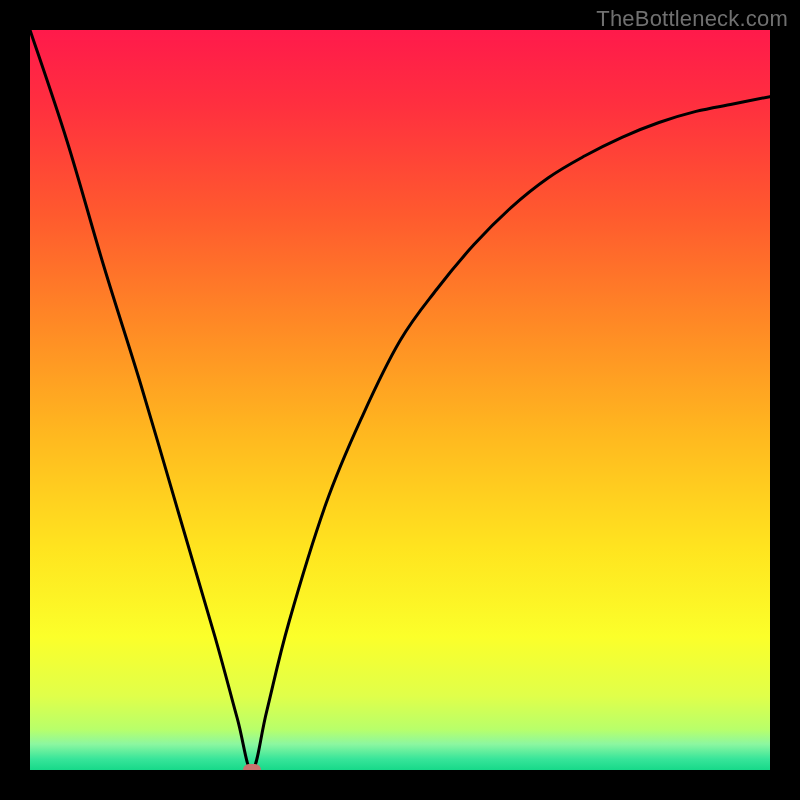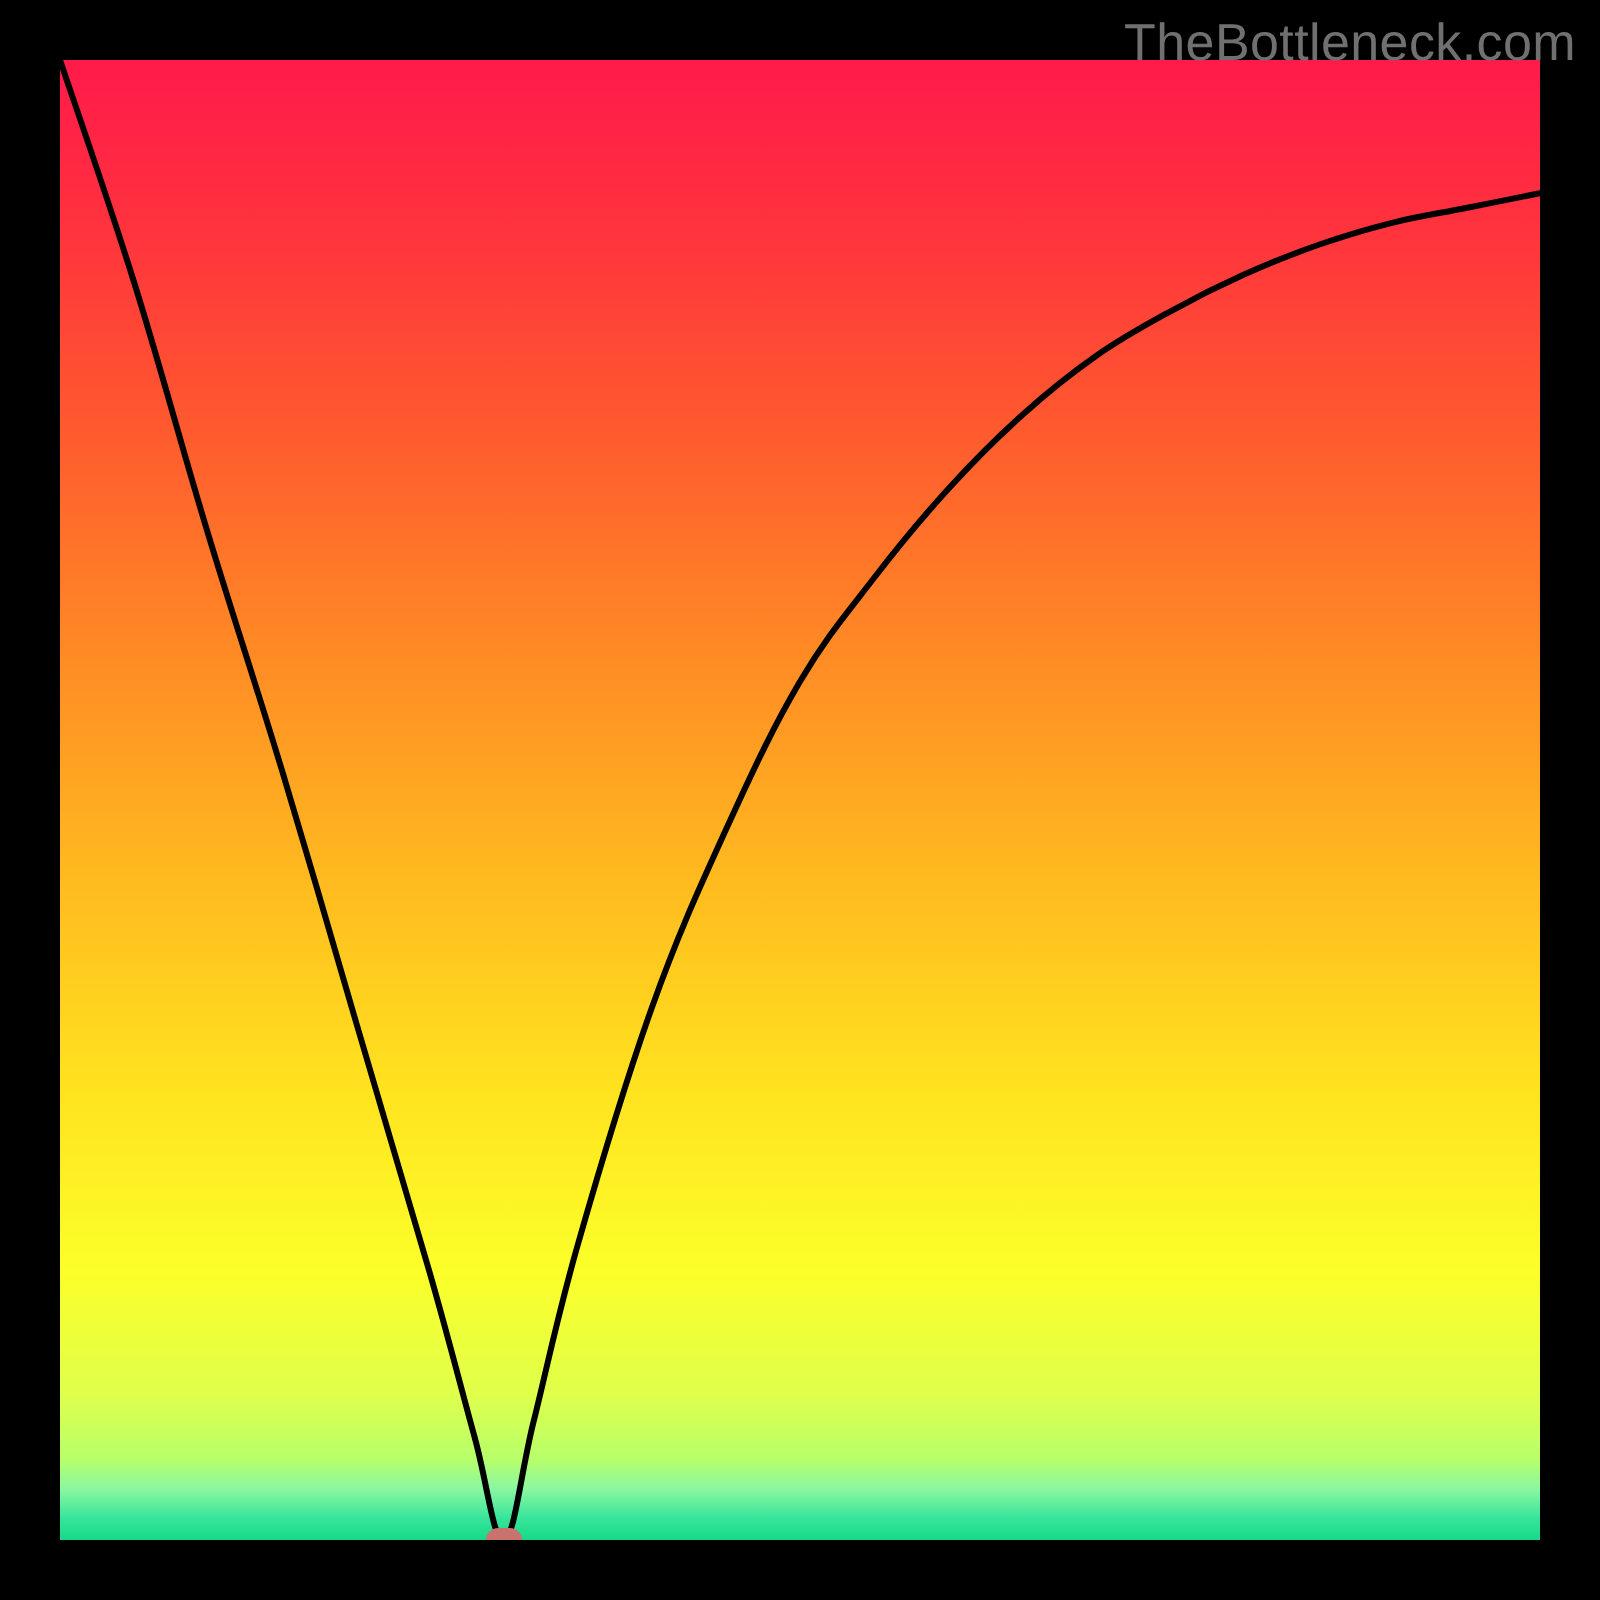--- a/index.html
+++ b/index.html
@@ -25,21 +25,21 @@
     top: 30px;
     width: 740px;
     height: 740px;
     overflow: hidden;
   }
   .watermark {
     position: absolute;
     top: 6px;
     right: 12px;
     font-family: Arial, Helvetica, sans-serif;
-    font-size: 26px;
+    font-size: 22px;
     color: #707070;
     letter-spacing: 0.2px;
     z-index: 50;
     user-select: none;
   }
   svg {
     display: block;
   }
   .marker {
     position: absolute;

